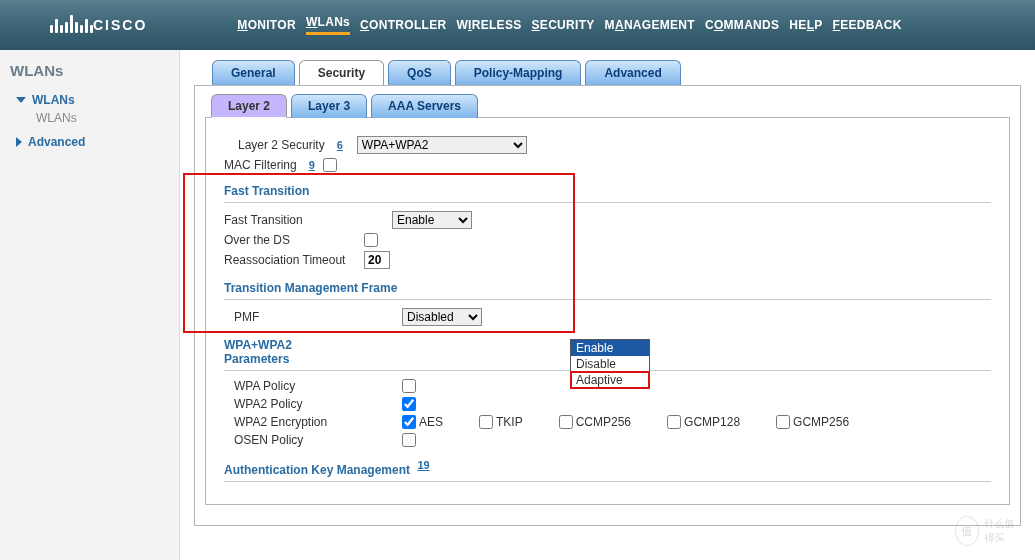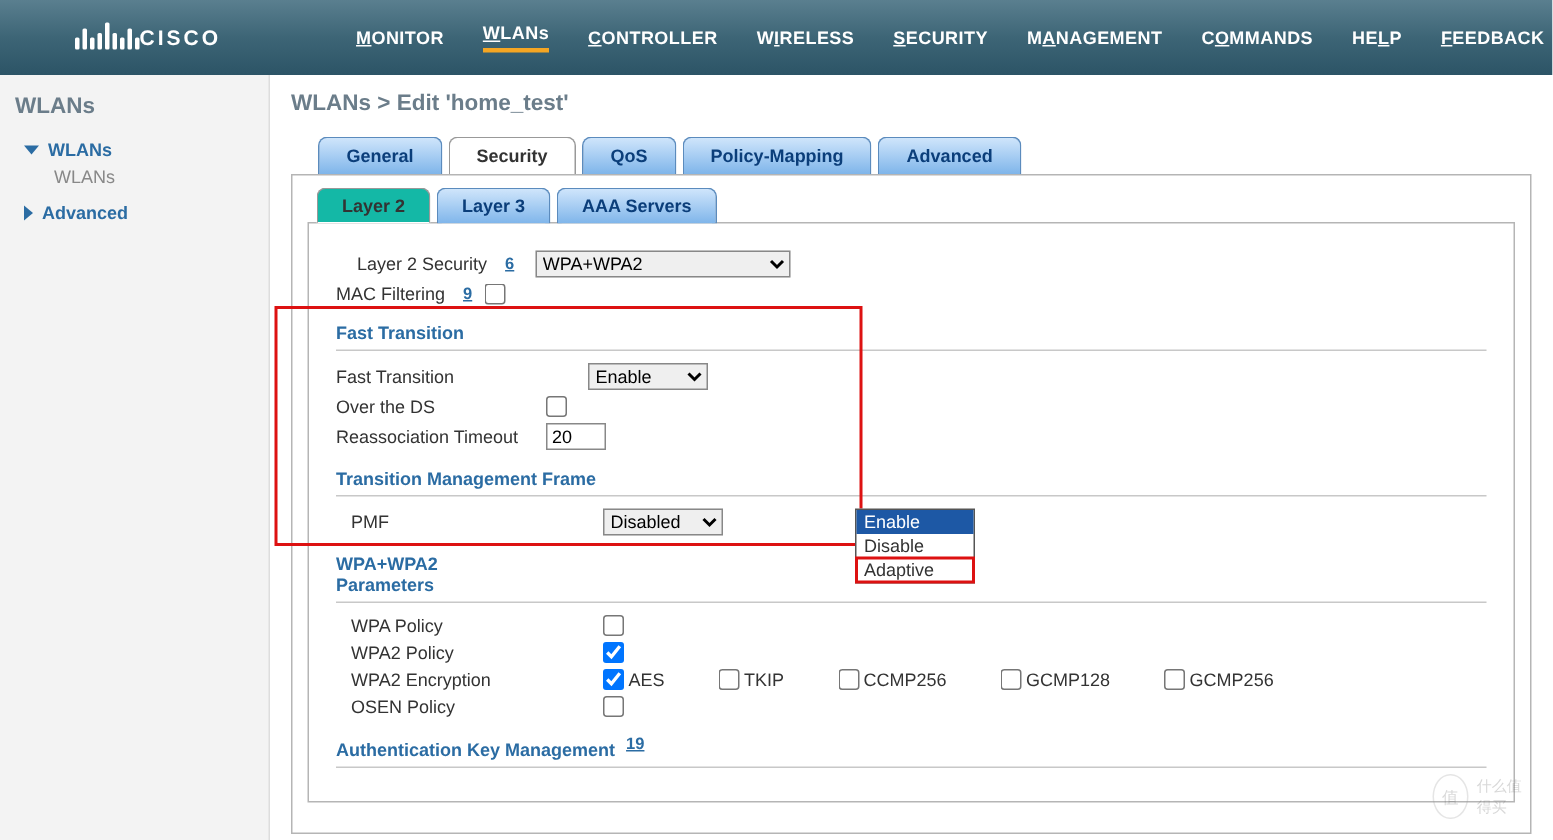--- a/index.html
+++ b/index.html
@@ -9,21 +9,21 @@
 .topbar { height: 50px; background: linear-gradient(to bottom, #5a7f8f 0%, #3d6576 50%, #2c5466 100%); display: flex; align-items: center; padding: 0 20px 0 50px; gap: 0; }
 .logo-area { display: flex; align-items: center; color: #fff; margin-right: 90px; }
 .logo-bars { display: flex; gap: 2px; align-items: flex-end; height: 18px; margin-bottom: 2px; }
 .logo-bars span { width: 3px; background: #fff; border-radius: 1px; }
 .logo-bars span:nth-child(1){height:8px} .logo-bars span:nth-child(2){height:14px}
 .logo-bars span:nth-child(3){height:8px} .logo-bars span:nth-child(4){height:11px}
 .logo-bars span:nth-child(5){height:18px} .logo-bars span:nth-child(6){height:11px}
 .logo-bars span:nth-child(7){height:8px} .logo-bars span:nth-child(8){height:14px}
 .logo-bars span:nth-child(9){height:8px}
 .logo-text { font-size: 14px; font-weight: bold; letter-spacing: 2px; }
-.nav { display: flex; gap: 26px; align-items: center; }
+.nav { display: flex; gap: 10px; align-items: center; }
 .nav a { color: #fff; font-size: 12px; font-weight: bold; text-decoration: none; letter-spacing: 0.3px; cursor: pointer; }
 .nav a .ul { text-decoration: underline; }
 .nav a.active { border-bottom: 3px solid #f5a623; padding-bottom: 3px; }
 
 
 .main { display: flex; height: calc(100% - 50px); }
 .sidebar { width: 180px; background: #f3f3f3; border-right: 1px solid #ddd; padding: 12px 10px; }
 .sidebar-title { color: #6b7d8a; font-weight: bold; font-size: 15px; margin-bottom: 14px; }
 .side-item { display: flex; align-items: center; gap: 6px; color: #2b6ca3; font-weight: bold; font-size: 12px; margin: 6px 0 4px 6px; cursor: pointer; }
 .side-sub { color: #888; font-size: 12px; margin: 2px 0 10px 26px; cursor: pointer; }
@@ -35,21 +35,21 @@
 .crumb { color: #6b7d8a; font-weight: bold; font-size: 15px; margin-bottom: 14px; }
 
 
 .tabstrip { display: flex; gap: 4px; padding-left: 18px; }
 .tab { background: linear-gradient(to bottom, #cfe5fb, #7fb5ea); border: 1px solid #5b8bbd; border-bottom: none; border-radius: 6px 6px 0 0; padding: 5px 18px; color: #0b3e7a; font-weight: bold; font-size: 12px; cursor: pointer; text-align: center; }
 .tab.active { background: #fff; border-color: #999; color: #333; }
 .panel { border: 1px solid #b5b5b5; background: #fff; min-height: 440px; padding: 8px 10px 20px 10px; position: relative; }
 
 .subtabstrip { display: flex; gap: 4px; padding-left: 6px; }
 .subtab { background: linear-gradient(to bottom, #cfe5fb, #7fb5ea); border: 1px solid #5b8bbd; border-bottom: none; border-radius: 6px 6px 0 0; padding: 4px 16px; color: #0b3e7a; font-weight: bold; font-size: 12px; cursor: pointer; }
-.subtab.active { background: #14b8a6; border: 1px solid #999; border-bottom: 1px solid #fff; color: #333; }
+.subtab.active { background: #c4b5fd; border: 1px solid #999; border-bottom: 1px solid #fff; color: #333; }
 .subpanel { border: 1px solid #b5b5b5; margin-top: -1px; padding: 14px 18px; min-height: 380px; }
 
 .row { display: flex; align-items: center; gap: 8px; margin: 4px 0; font-size: 12px; }
 .lbl { width: 160px; }
 .section-title { color: #2b6ca3; font-weight: bold; font-size: 12px; border-bottom: 1px solid #c8c8c8; padding: 2px 0 4px 0; margin: 10px 0 8px 0; }
 .foot-link { color: #2b6ca3; font-weight: bold; text-decoration: underline; font-size: 11px; vertical-align: super; margin-left: 4px; }
 input[type=text] { border: 1px solid #888; font-size: 12px; padding: 1px 3px; }
 select { font-size: 12px; border: 1px solid #888; background: #efefef; }
 input[type=checkbox] { width: 14px; height: 14px; }
 
@@ -105,21 +105,20 @@
       <span>WLANs</span>
     </div>
     <div class="side-sub">WLANs</div>
     <div class="side-item">
       <span class="tri right"></span>
       <span>Advanced</span>
     </div>
   </div>
 
   <div class="content">
-    <div class="crumb">WLANs &gt; Edit  'home_test'</div>
 
     <div class="tabstrip">
       <div class="tab">General</div>
       <div class="tab active">Security</div>
       <div class="tab">QoS</div>
       <div class="tab">Policy-Mapping</div>
       <div class="tab">Advanced</div>
     </div>
 
     <div class="panel">
@@ -152,21 +151,21 @@
           <select style="width:80px">
             <option>Enable</option>
           </select>
         </div>
         <div class="row">
           <span class="lbl" style="width:132px">Over the DS</span>
           <input type="checkbox" style="">
         </div>
         <div class="row">
           <span class="lbl" style="width:132px">Reassociation Timeout</span>
-          <input type="text" style="width: 40px;" value="20">
+          <input type="text" style="width: 26px; font-weight: bold;" value="20">
         </div>
 
         <div class="section-title">Transition Management Frame</div>
         <div class="row">
           <span class="lbl" style="margin-left:10px">PMF</span>
           <select style="width:80px">
             <option>Disabled</option>
           </select>
         </div>
 

